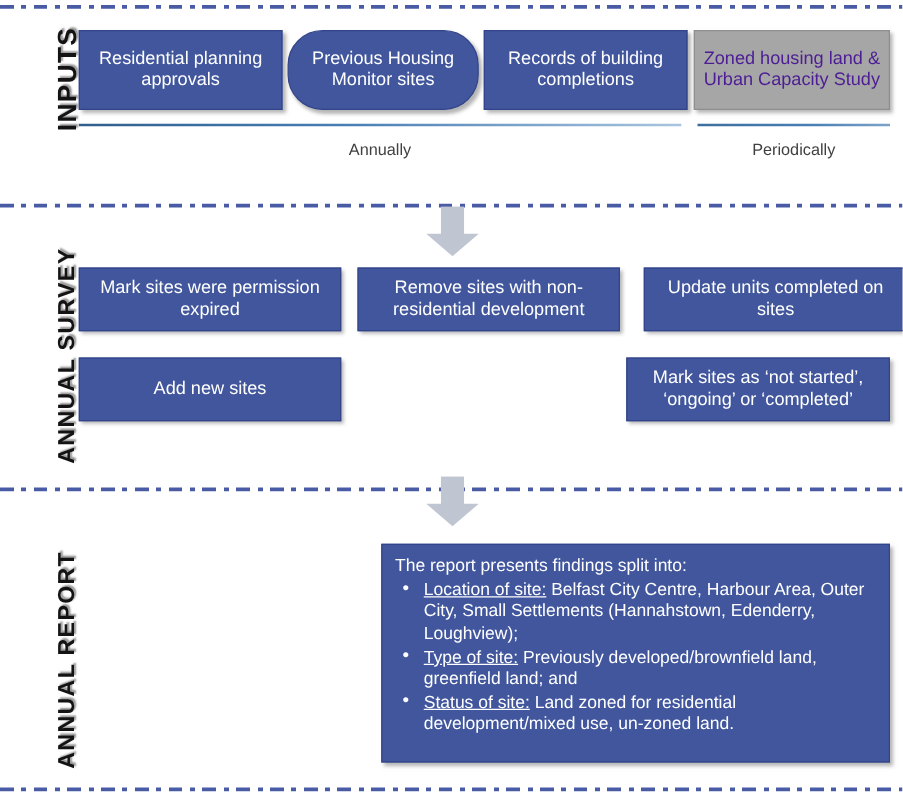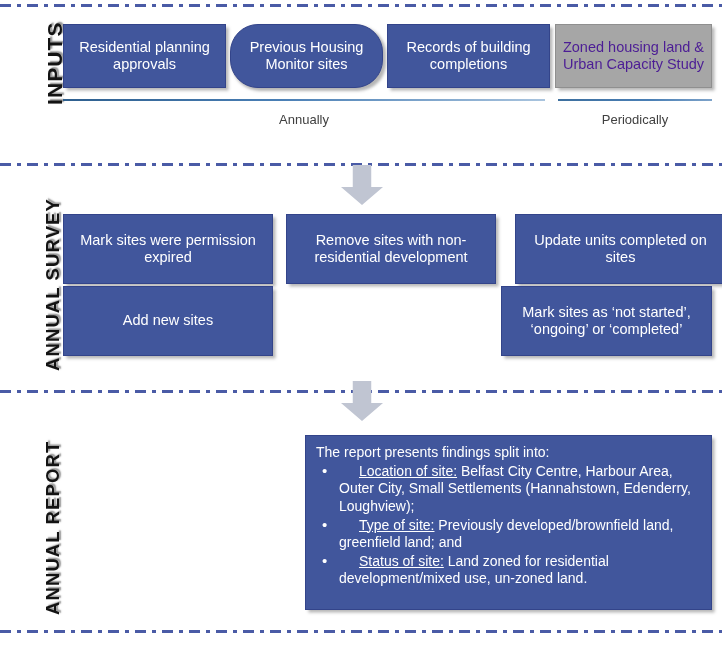--- a/index.html
+++ b/index.html
@@ -124,21 +124,21 @@
     position: absolute;
     width: 42px;
     height: 40px;
     background: #c0c5d2;
     clip-path: polygon(28% 0%, 72% 0%, 72% 55%, 100% 55%, 50% 100%, 0% 55%, 28% 55%);
   }
   #arrow-1 { left: 341px; top: 165px; }
   #arrow-2 { left: 341px; top: 381px; }
 
   
-  .survey-box { font-size: 14.5px; height: 70px; }
+  .survey-box { font-size: 14.5px; height: 51px; }
   .survey-row1 { top: 214px; }
   .survey-row2 { top: 286px; }
   #sv-1 { left: 63px;  width: 210px; }
   #sv-2 { left: 286px; width: 210px; }
   #sv-3 { left: 515px; width: 211px; }
   #sv-4 { left: 63px;  width: 210px; }
   #sv-5 { left: 286px; width: 210px; }
   #sv-6 { left: 501px; width: 211px; }
 
   
@@ -171,21 +171,21 @@
   .report-list li::before {
     content: "\2022";
     position: absolute;
     left: 3px;
     top: -1px;
     font-size: 15px;
     line-height: 1.26;
   }
   #report-right .report-list li { padding-left: 23px; }
   #report-right .report-list li::before { left: 6px; }
-  .lead { text-decoration: underline; margin-left: 20px; }
+  .lead { text-decoration: underline; }
 </style>
 </head>
 <body>
 
 <div class="canvas">
 
   <div class="dashline dash-top"></div>
   <div class="dashline dash-mid1"></div>
   <div class="dashline dash-mid2"></div>
   <div class="dashline dash-bottom"></div>

